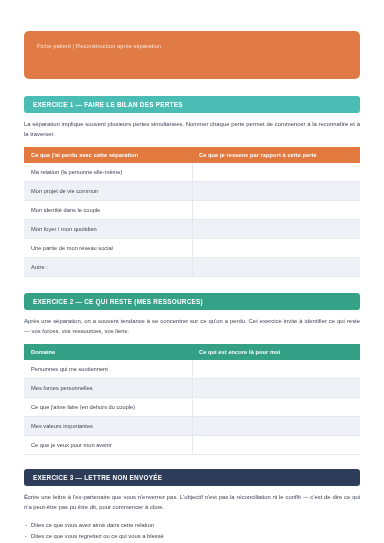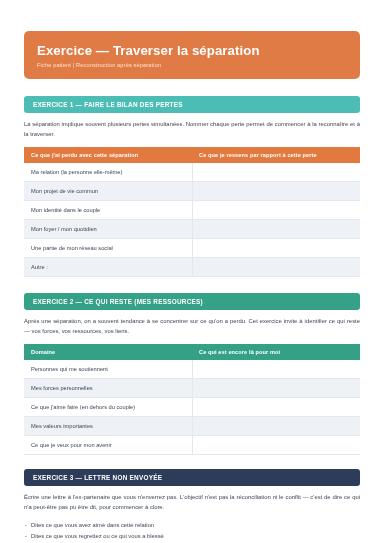--- a/index.html
+++ b/index.html
@@ -124,21 +124,20 @@
     top: 0;
     color: #3f4655;
   }
 </style>
 </head>
 <body>
 
 <div class="page">
 
   <div class="doc-header">
-    <div class="doc-title">Exercice — Traverser la séparation</div>
     <div class="doc-subtitle">Fiche patient | Reconstruction après séparation</div>
   </div>
 
   <div class="ex1-wrap">
     <div class="section-banner banner-teal">EXERCICE 1 — FAIRE LE BILAN DES PERTES</div>
     <p class="section-intro">La séparation implique souvent plusieurs pertes simultanées. Nommer chaque perte permet de commencer à la reconnaître et à la traverser.</p>
     <table class="sheet">
       <thead>
         <tr>
           <th class="th-orange" style="width:50%">Ce que j'ai perdu avec cette séparation</th>

